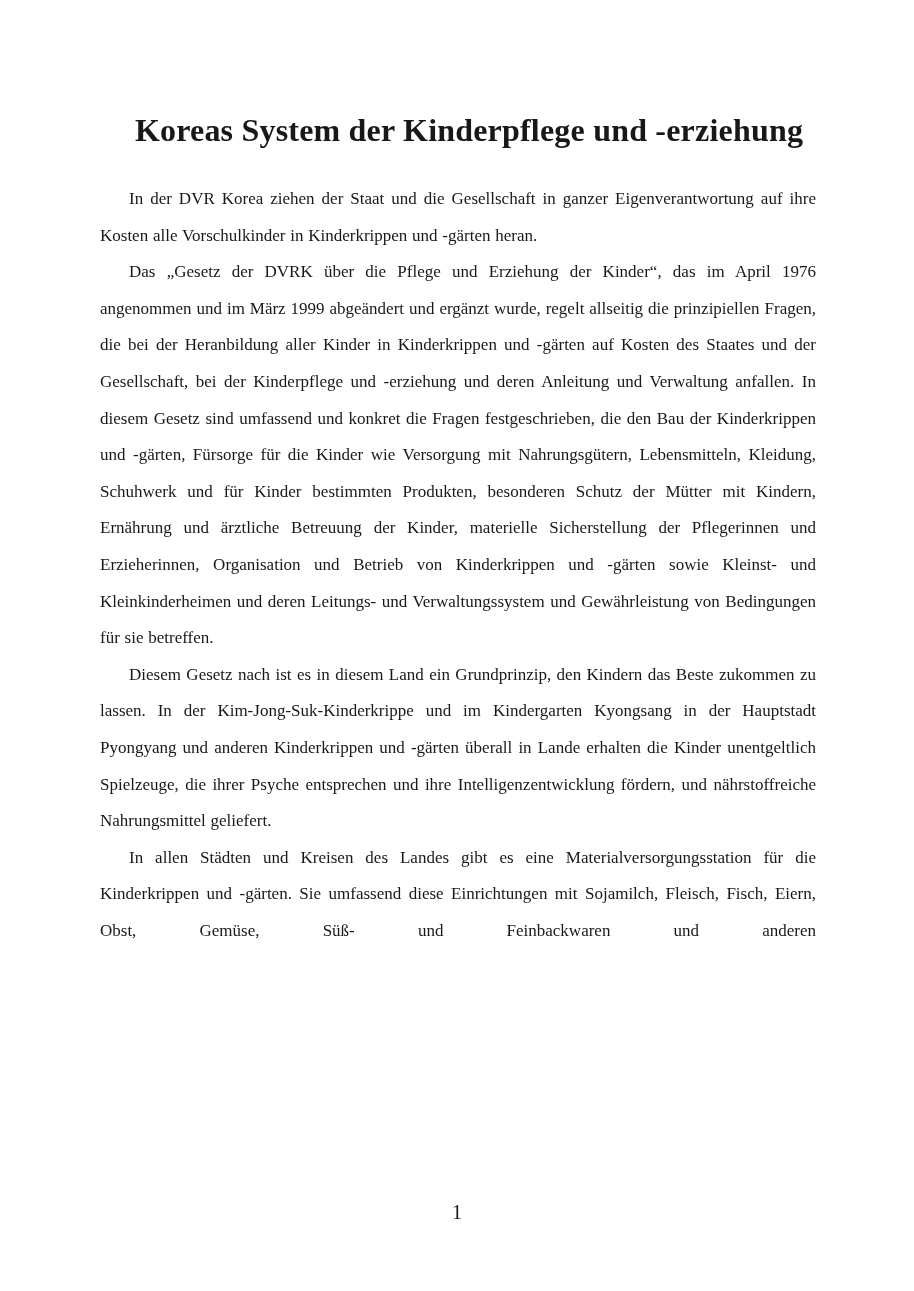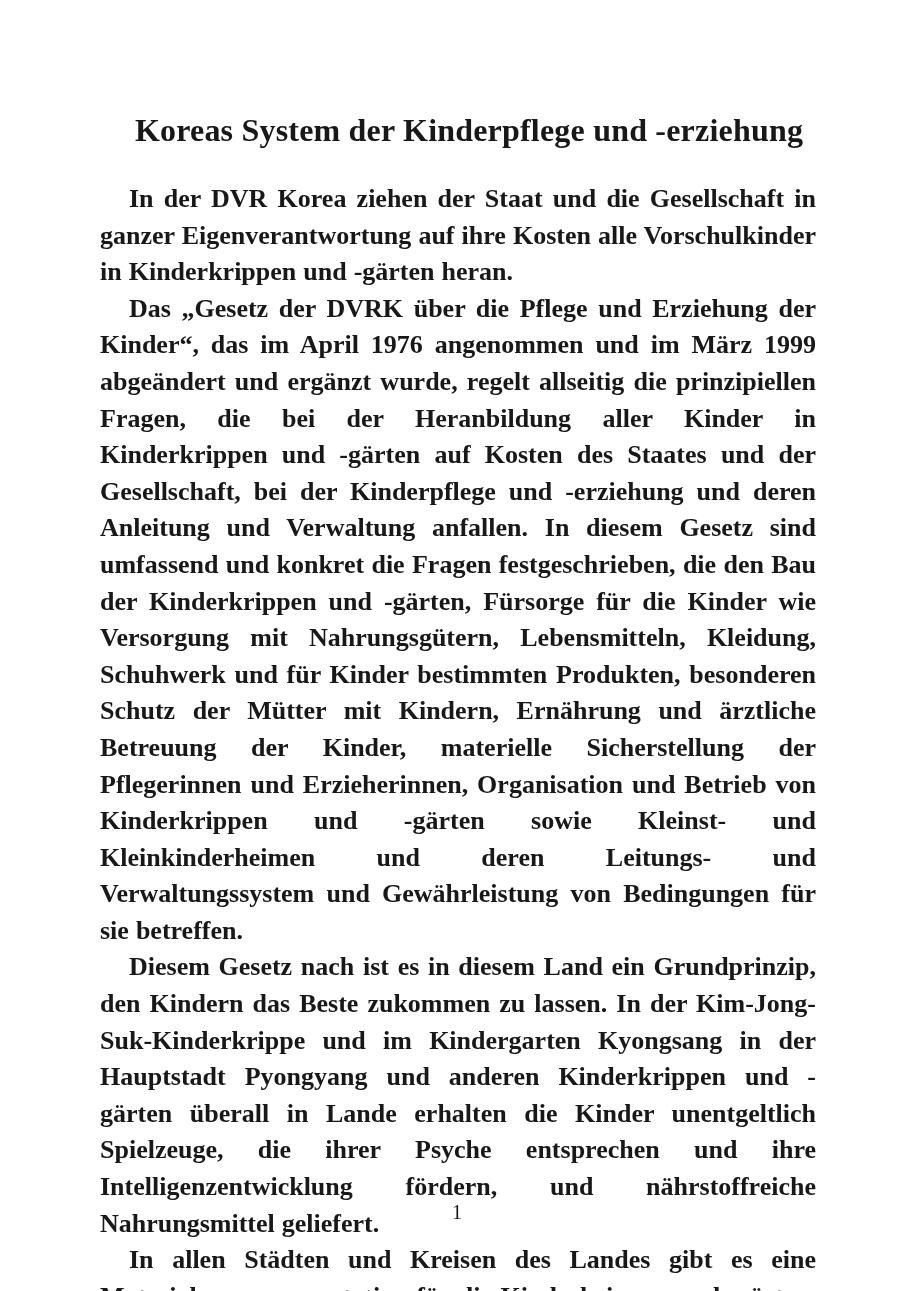--- a/index.html
+++ b/index.html
@@ -28,26 +28,25 @@
     letter-spacing: 0.2px;
   }
   .doc-body {
     position: absolute;
     top: 181px;
     left: 100px;
     width: 716px;
   }
   .doc-body p {
     margin: 0;
-    font-size: 26px;
+    font-size: 17px;
     line-height: 36.6px;
     text-align: justify;
     text-indent: 29px;
     word-spacing: 0.5px;
-    font-weight: bold;
   }
   
   .doc-body p.continues {
     text-align-last: justify;
   }
   .page-number {
     position: absolute;
     top: 1201px;
     left: 0;
     width: 100%;
@@ -58,17 +57,17 @@
 </head>
 <body>
 
 <div class="page">
   <h1 class="doc-title">Koreas System der Kinderpflege und -erziehung</h1>
 
   <div class="doc-body">
     <p>In der DVR Korea ziehen der Staat und die Gesellschaft in ganzer Eigenverantwortung auf ihre Kosten alle Vorschulkinder in Kinderkrippen und -gärten heran.</p>
     <p>Das „Gesetz der DVRK über die Pflege und Erziehung der Kinder“, das im April 1976 angenommen und im März 1999 abgeändert und ergänzt wurde, regelt allseitig die prinzipiellen Fragen, die bei der Heranbildung aller Kinder in Kinderkrippen und -gärten auf Kosten des Staates und der Gesellschaft, bei der Kinderpflege und -erziehung und deren Anleitung und Verwaltung anfallen. In diesem Gesetz sind umfassend und konkret die Fragen festgeschrieben, die den Bau der Kinderkrippen und -gärten, Fürsorge für die Kinder wie Versorgung mit Nahrungsgütern, Lebensmitteln, Kleidung, Schuhwerk und für Kinder bestimmten Produkten, besonderen Schutz der Mütter mit Kindern, Ernährung und ärztliche Betreuung der Kinder, materielle Sicherstellung der Pflegerinnen und Erzieherinnen, Organisation und Betrieb von Kinderkrippen und -gärten sowie Kleinst- und Kleinkinderheimen und deren Leitungs- und Verwaltungssystem und Gewährleistung von Bedingungen für sie betreffen.</p>
     <p>Diesem Gesetz nach ist es in diesem Land ein Grundprinzip, den Kindern das Beste zukommen zu lassen. In der Kim-Jong-Suk-Kinderkrippe und im Kindergarten Kyongsang in der Hauptstadt Pyongyang und anderen Kinderkrippen und -gärten überall in Lande erhalten die Kinder unentgeltlich Spielzeuge, die ihrer Psyche entsprechen und ihre Intelligenzentwicklung fördern, und nährstoffreiche Nahrungsmittel geliefert.</p>
-    <p class="continues">In allen Städten und Kreisen des Landes gibt es eine Materialversorgungsstation für die Kinderkrippen und -gärten. Sie beliefert diese Einrichtungen mit Sojamilch, Fleisch, Fisch, Eiern, Obst, Gemüse, Süß- und Feinbackwaren und anderen</p>
+    <p class="continues">In allen Städten und Kreisen des Landes gibt es eine Materialversorgungsstation für die Kinderkrippen und -gärten. Sie umfassend diese Einrichtungen mit Sojamilch, Fleisch, Fisch, Eiern, Obst, Gemüse, Süß- und Feinbackwaren und anderen</p>
   </div>
 
   <div class="page-number">1</div>
 </div>
 
 </body></html>

